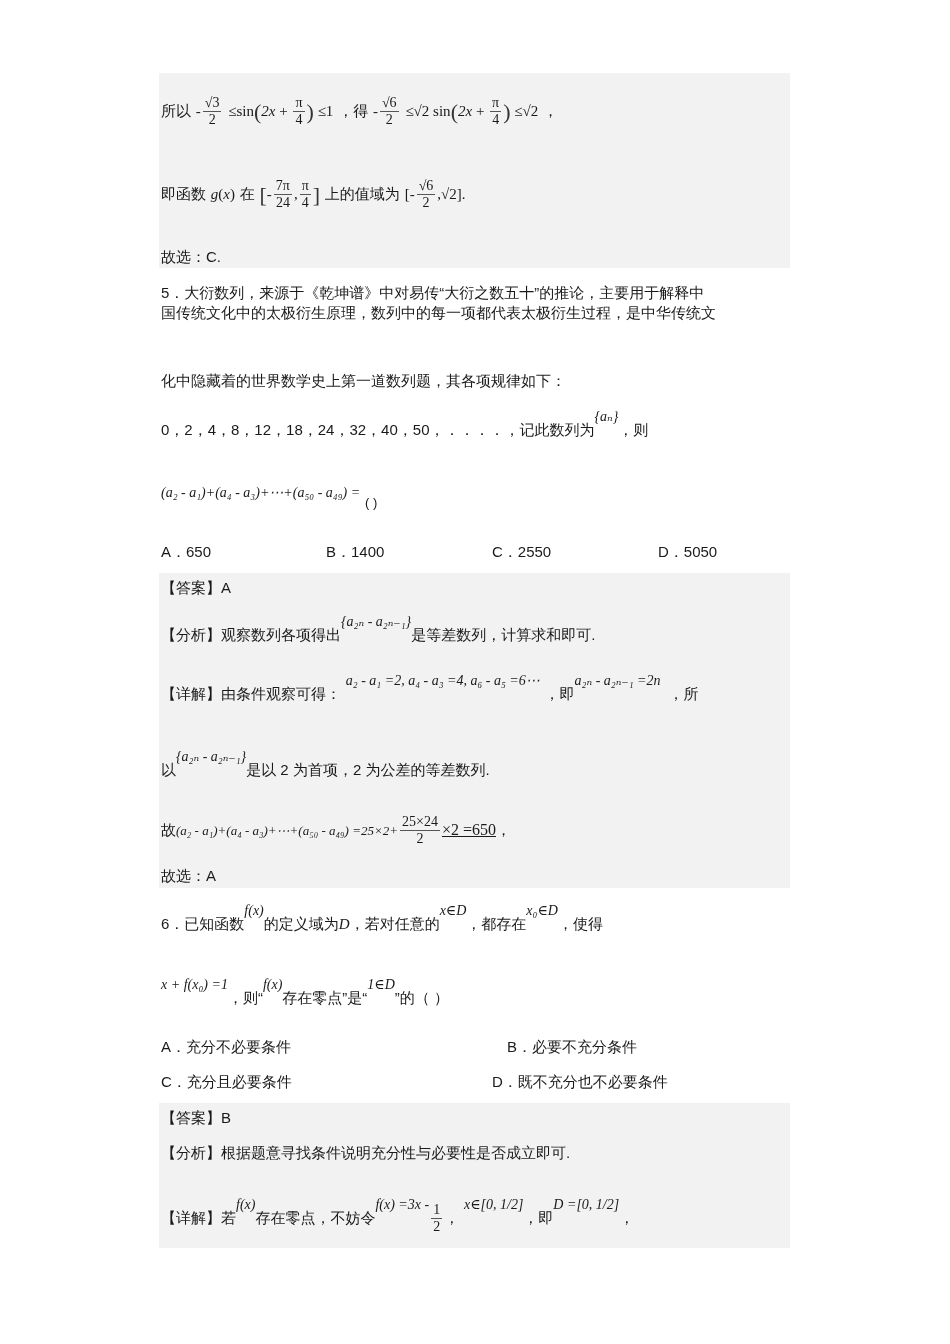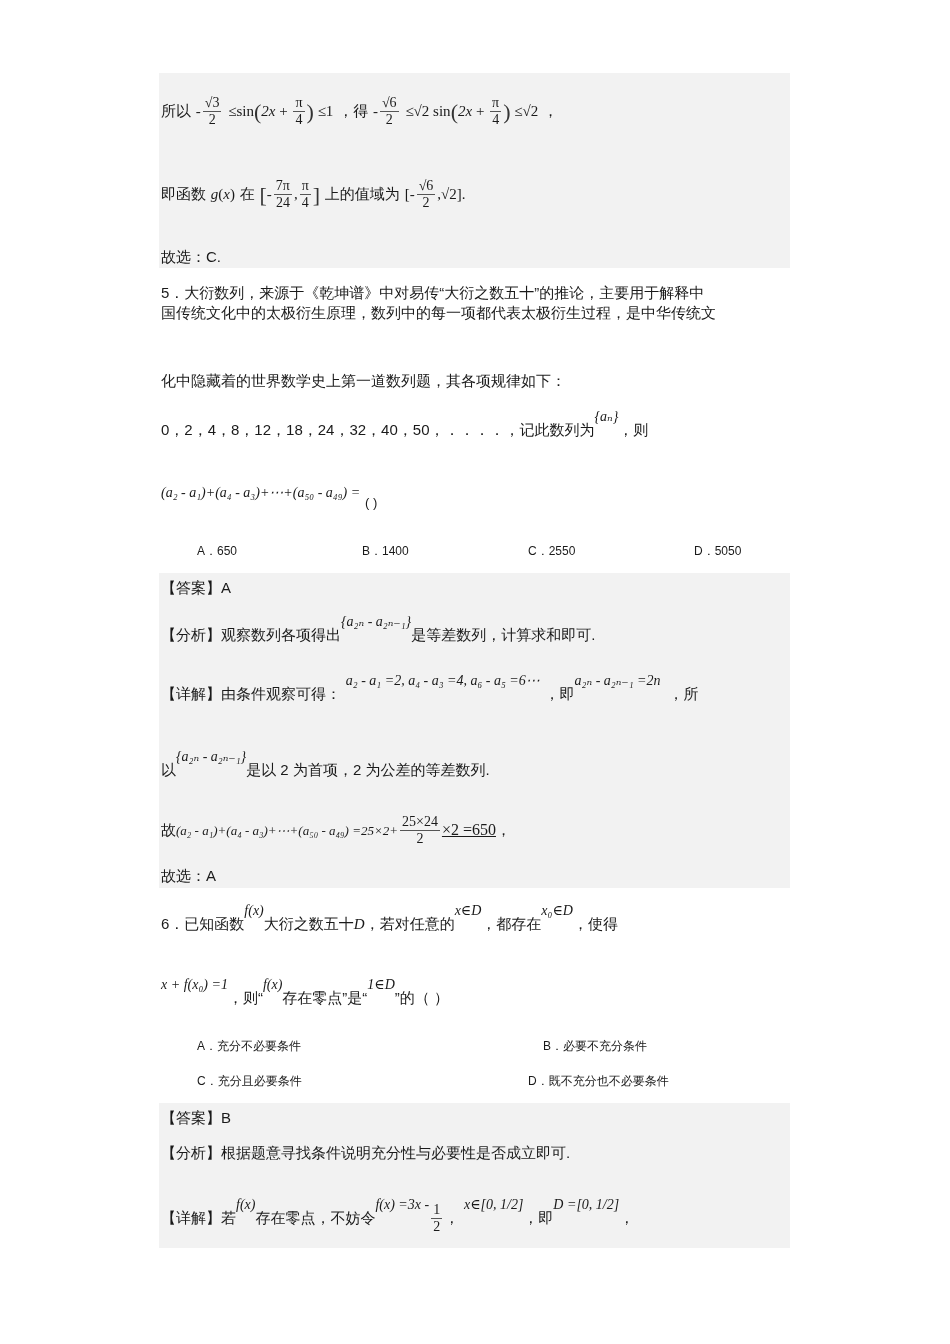--- a/index.html
+++ b/index.html
@@ -8,21 +8,21 @@
   .box { position:absolute; left:159px; width:631px; background:#f2f2f2; }
   .line { position:absolute; left:161px; white-space:nowrap; font-size:15px; line-height:20px; }
   .m { font-family:"Liberation Serif","DejaVu Serif",serif; font-style:italic; }
   .r { font-family:"Liberation Serif","DejaVu Serif",serif; font-style:normal; }
   .frac { display:inline-block; vertical-align:middle; text-align:center; margin:0 2px;
           font-family:"Liberation Serif",serif; font-size:14px; line-height:16px; }
   .frac .num { display:block; border-bottom:1px solid #555; padding:0 2px; }
   .frac .den { display:block; padding:0 2px; }
   .big { font-size:22px; font-family:"Liberation Serif",serif; font-weight:200; color:#333; vertical-align:middle; }
   .cjk { font-family:Liberation Sans, sans-serif; font-size:15px; }
-  .opt { position:absolute; white-space:nowrap; font-size:12px;margin-left:36px; }
+  .opt { position:absolute; white-space:nowrap; font-size:15px; }
   .small { font-size:13px; }
   .sup { position:relative; top:-14px; font-size:14px; }
 </style>
 </head>
 <body>
 
 <div class="box" style="top:73px;height:195px;"></div>
 
 <div class="line" style="top:95px;">
   <span class="cjk">所以</span>
@@ -81,21 +81,21 @@
   <span class="cjk">以</span><span class="m sup small">{a₂ₙ - a₂ₙ₋₁}</span><span class="cjk">是以 2 为首项，2 为公差的等差数列.</span>
 </div>
 
 <div class="line" style="top:814px;">
   <span class="cjk">故</span><span class="m" style="font-size:13px;">(a₂ - a₁)+(a₄ - a₃)+⋯+(a₅₀ - a₄₉) =25×2+</span><span class="frac"><span class="num">25×24</span><span class="den">2</span></span><span class="r" style="font-size:16px;text-decoration:underline;">×2 =650</span><span class="cjk">，</span>
 </div>
 
 <div class="line cjk" style="top:866px;">故选：A</div>
 
 <div class="line" style="top:914px;">
-  <span class="cjk">6．已知函数</span><span class="m sup">f(x)</span><span class="cjk">大衍之数五十</span><span class="m">D</span><span class="cjk">，若对任意的</span><span class="m sup small">x∈D</span><span class="cjk">，都存在</span><span class="m sup small">x₀∈D</span><span class="cjk">，使得</span>
+  <span class="cjk">6．已知函数</span><span class="m sup">f(x)</span><span class="cjk">的定义域为</span><span class="m">D</span><span class="cjk">，若对任意的</span><span class="m sup small">x∈D</span><span class="cjk">，都存在</span><span class="m sup small">x₀∈D</span><span class="cjk">，使得</span>
 </div>
 
 <div class="line" style="top:988px;">
   <span class="m sup">x + f(x₀) =1</span><span class="cjk">，则“</span><span class="m sup">f(x)</span><span class="cjk">存在零点”是“</span><span class="m sup small">1∈D</span><span class="cjk">”的（    ）</span>
 </div>
 
 <div class="opt cjk" style="top:1038px;left:161px;">A．充分不必要条件</div>
 <div class="opt cjk" style="top:1038px;left:507px;text-align:center;">B．必要不充分条件</div>
 <div class="opt cjk" style="top:1073px;left:161px;">C．充分且必要条件</div>
 <div class="opt cjk" style="top:1073px;left:492px;">D．既不充分也不必要条件</div>

